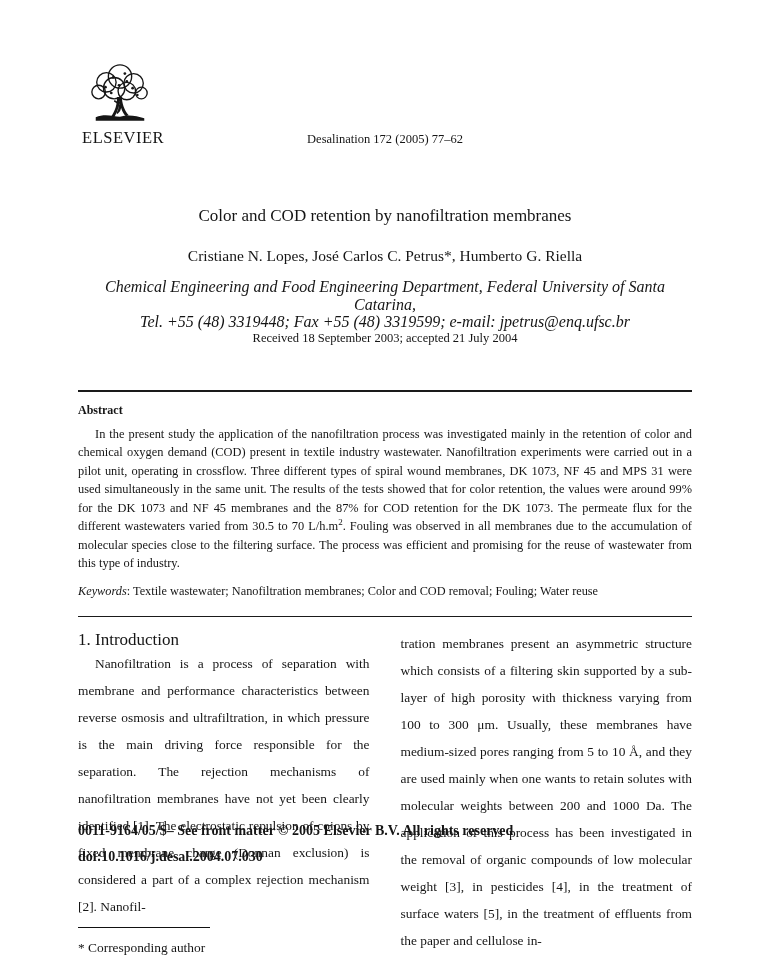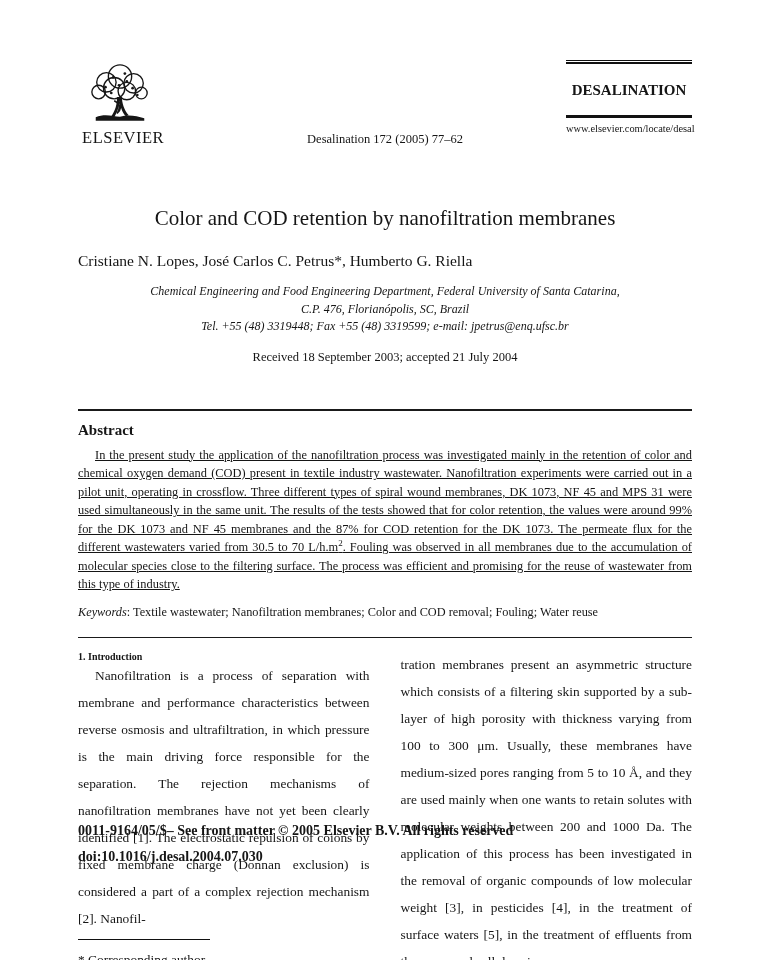--- a/index.html
+++ b/index.html
@@ -23,43 +23,43 @@
   .citation {
     position:absolute; left:50%; transform:translateX(-50%);
     top:72px; font-size:12.5px; white-space:nowrap;
   }
   .journal-block { position:absolute; right:0; top:0; width:126px; text-align:center; }
   .rule-double { height:3.5px; border-top:1.5px solid #111; border-bottom:2.5px solid #111; }
   .journal-name { font-weight:bold; font-size:15px; margin:18px 0 16px; white-space:nowrap; }
   .journal-url { font-size:10.4px; margin-top:5px; white-space:nowrap; }
 
   
-  .title { margin-top:42px; font-size:21px; text-align:center; font-weight:normal; }
-  .authors { margin-top:21px; font-size:15.5px; text-align:left; }
-  .affiliation { margin-top:13px; font-style:italic; font-size:12px; line-height:17.5px; text-align:center; }
-  .received { margin-top:14px; font-size:12.5px; text-align:center; }
+  .title { margin-top:42px; font-size:17px; text-align:center; font-weight:normal; }
+  .authors { margin-top:21px; font-size:15.5px; text-align:center; }
+  .affiliation { margin-top:13px; font-style:italic; font-size:16px; line-height:17.5px; text-align:center; }
+  .received { font-size:12.5px; text-align:center; }
 
   
   .full-rule { border:none; border-top:2px solid #1a1a1a; margin-top:44px; }
   .full-rule.second { border-top-width:1.5px; margin-top:17px; }
 
   
-  .abstract-heading { font-size:15px; font-weight:bold; margin-top:11px; }
+  .abstract-heading { font-size:12px; font-weight:bold; margin-top:11px; }
   .abstract-body {
     margin-top:7px; font-size:12.4px; line-height:18.5px;
-    text-align:justify; text-indent:17px;text-decoration:underline;
+    text-align:justify; text-indent:17px;
   }
   .abstract-body sup { font-size:9px; line-height:0; }
   .keywords { margin-top:11px; font-size:12.3px; }
   .keywords .kw-label { font-style:italic; }
 
   
   .columns { display:flex; gap:31px; margin-top:13px; }
   .col { flex:1; min-width:0; }
-  .section-heading { font-size:10px; font-weight:bold; }
+  .section-heading { font-size:17px; font-weight:normal; }
   .col p { font-size:13.4px; line-height:27px; text-align:justify; }
   .col-left p { text-indent:17px; }
   .col-right p { margin-top:0; }
   .footnote-rule { width:132px; border:none; border-top:1.2px solid #111; margin-top:7px; }
   .footnote { font-size:12.4px; margin-top:6px; text-align:left; text-indent:0 !important; }
 
   
   .footer { position:absolute; left:78px; top:818px; font-size:14px; line-height:25.5px;font-weight:bold; }
 </style>
 </head>
@@ -95,33 +95,26 @@
             <path d="M34 38 C34 46 32 52 28 58 L31 59 C35 53 36 47 36.5 42 C37.5 48 39 54 43 58 L46 57 C41 51 39 44 39 38 Z" fill="#161616"></path>
             <path d="M31 42 C36 44 38 49 34 55 C38 52 39 46 35 42" fill="none" stroke="#161616" stroke-width="1.6"></path>
             <path d="M12 59 C21 55 30 58 37 58.5 C45 56 54 57.5 62 60 L62 62.5 L12 62.5 Z" fill="#161616"></path>
           </svg>
         </span>
         <div class="publisher">ELSEVIER</div>
       </div>
 
       <div class="citation">Desalination 172 (2005) 77–62</div>
 
-      <div class="journal-block">
-        <div class="rule-double"></div>
-        <div class="journal-name">DESALINATION</div>
-        <div class="rule-double"></div>
-        <div class="journal-url">www.elsevier.com/locate/desal</div>
-      </div>
     </div>
 
     <h1 class="title">Color and COD retention by nanofiltration membranes</h1>
     <div class="authors">Cristiane N. Lopes, José Carlos C. Petrus*, Humberto G. Riella</div>
     <div class="affiliation">
       <div>Chemical Engineering and Food Engineering Department, Federal University of Santa Catarina,</div>
-      <div>C.P. 476, Florianópolis, SC, Brazil</div>
       <div>Tel. +55 (48) 3319448; Fax +55 (48) 3319599; e-mail: jpetrus@enq.ufsc.br</div>
     </div>
     <div class="received">Received 18 September 2003; accepted 21 July 2004</div>
 
     <hr class="full-rule">
     <div class="abstract-heading">Abstract</div>
     <p class="abstract-body"><span>In the present study the application of the nanofiltration process was investigated mainly in the retention of color and chemical oxygen demand (COD) present in textile industry wastewater. Nanofiltration experiments were carried out in a pilot unit, operating in crossflow. Three different types of spiral wound membranes, DK 1073, NF 45 and MPS 31 were used simultaneously in the same unit. The results of the tests showed that for color retention, the values were around 99% for the DK 1073 and NF 45 membranes and the 87% for COD retention for the DK 1073. The permeate flux for the different wastewaters varied from 30.5 to 70 L/h.m</span><sup>2</sup><span>. Fouling was observed in all membranes due to the accumulation of molecular species close to the filtering surface. The process was efficient and promising for the reuse of wastewater from this type of industry.</span></p>
     <div class="keywords"><span class="kw-label">Keywords</span><span>: Textile wastewater; Nanofiltration membranes; Color and COD removal; Fouling; Water reuse</span></div>
 
     <hr class="full-rule second">

